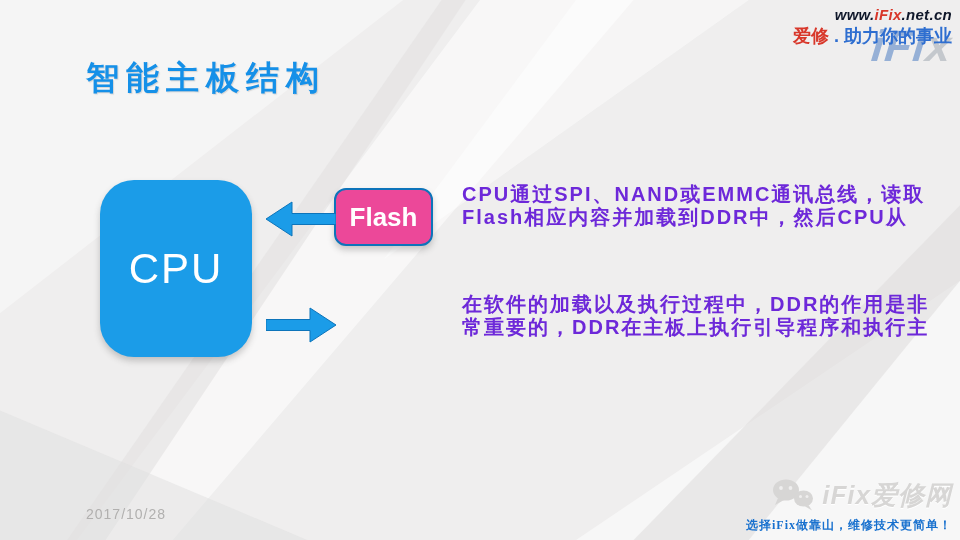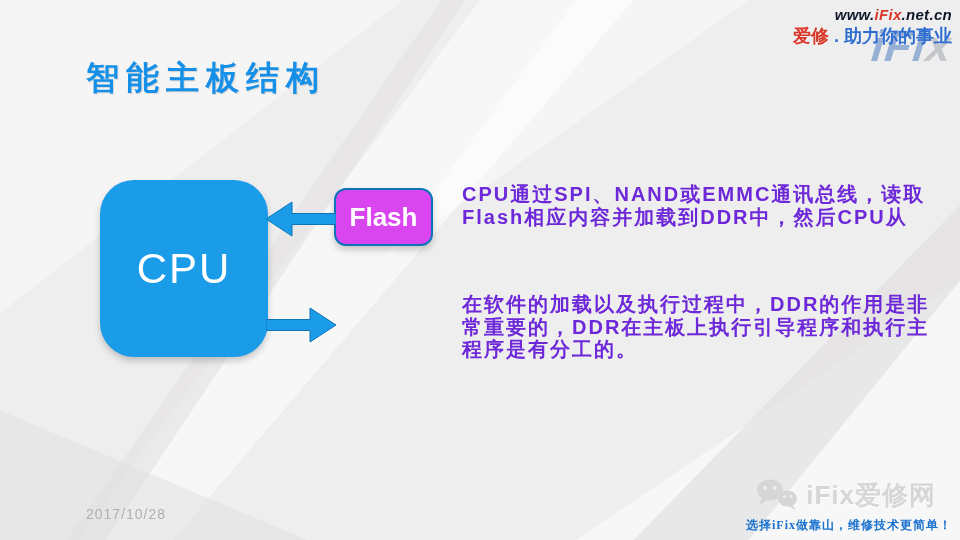--- a/index.html
+++ b/index.html
@@ -27,43 +27,43 @@
   .u-red{color:#d8372a;}
   .tag-line{font-size:18px;font-weight:bold;}
   .t-red{color:#d8372a;}
   .t-blue{color:#2e6ed0;}
 
   
   .title{position:absolute;left:70px;top:40px;margin:16px;font-size:33px;font-weight:bold;
          letter-spacing:7px;color:#1590e8;text-shadow:1px 1px 1px rgba(120,120,120,.25);}
 
   
-  .cpu-box{position:absolute;left:100px;top:180px;width:168px;height:177px;background:#1b9ce8;
+  .cpu-box{position:absolute;left:100px;top:180px;width:152px;height:177px;background:#1b9ce8;
            border-radius:34px;display:flex;align-items:center;justify-content:center;
            color:#fff;font-size:42px;font-weight:400;letter-spacing:2px;
            box-shadow:0 4px 6px rgba(60,60,60,.25);}
-  .small-box{position:absolute;width:95px;height:54px;background:#d946ef;border:2px solid #0d74ba;
+  .small-box{position:absolute;width:95px;height:54px;background:#ec4899;border:2px solid #0d74ba;
              border-radius:12px;display:flex;align-items:center;justify-content:center;
              color:#fff;font-size:26px;font-weight:bold;box-shadow:0 4px 6px rgba(60,60,60,.25);}
   .flash-box{left:334px;top:188px;}
   .ddr-box{left:334px;top:296px;}
   .arrow{position:absolute;width:70px;height:38px;}
   .arrow1{left:266px;top:200px;}
   .arrow2{left:266px;top:306px;}
   .arrow polygon{fill:#1b9ce8;stroke:#0d74ba;stroke-width:1;}
 
   
   .para{position:absolute;left:462px;color:#6d28d9;font-weight:bold;font-size:20px;
         letter-spacing:2px;line-height:22.5px;white-space:nowrap;}
   .para1{top:183px;}
   .para2{top:293px;}
 
   
   .date{position:absolute;left:74px;bottom:18px;font-size:14px;color:#b1b0af;letter-spacing:1px;margin-left:12px;}
-  .wm-row{position:absolute;right:24px;bottom:27px;display:flex;gap:7px;}
+  .wm-row{position:absolute;right:8px;bottom:27px;display:flex;gap:7px;font-style:italic;}
   .wm-label{font-size:26px;font-weight:bold;color:#d7d6d5;letter-spacing:1px;
             text-shadow:0 1px 0 #fff;}
   .slogan{position:absolute;right:8px;bottom:6px;font-size:12px;font-weight:bold;color:#1770ce;
           font-family:"Liberation Serif",serif;letter-spacing:1px;}
 </style>
 </head>
 <body>
 
 <div class="slide">
 
@@ -96,21 +96,20 @@
     <polygon points="70,19 44,2 44,13.5 0,13.5 0,24.5 44,24.5 44,36"></polygon>
   </svg>
 
   <div class="para para1">
     <div>CPU通过SPI、NAND或EMMC通讯总线，读取</div>
     <div>Flash相应内容并加载到DDR中，然后CPU从</div>
   </div>
   <div class="para para2">
     <div>在软件的加载以及执行过程中，DDR的作用是非</div>
     <div>常重要的，DDR在主板上执行引导程序和执行主</div>
-    <div>程序是有分工的。</div>
   </div>
 
   <div class="date">2017/10/28</div>
 
   <div class="wm-row">
     <svg width="44" height="34" viewBox="0 0 44 34">
       <ellipse cx="15" cy="12" rx="13" ry="10.5" fill="#d7d6d5"></ellipse>
       <polygon points="7,20 4,27 14,21.5" fill="#d7d6d5"></polygon>
       <circle cx="10" cy="10" r="1.9" fill="#efeeee"></circle>
       <circle cx="19.5" cy="10" r="1.9" fill="#efeeee"></circle>

